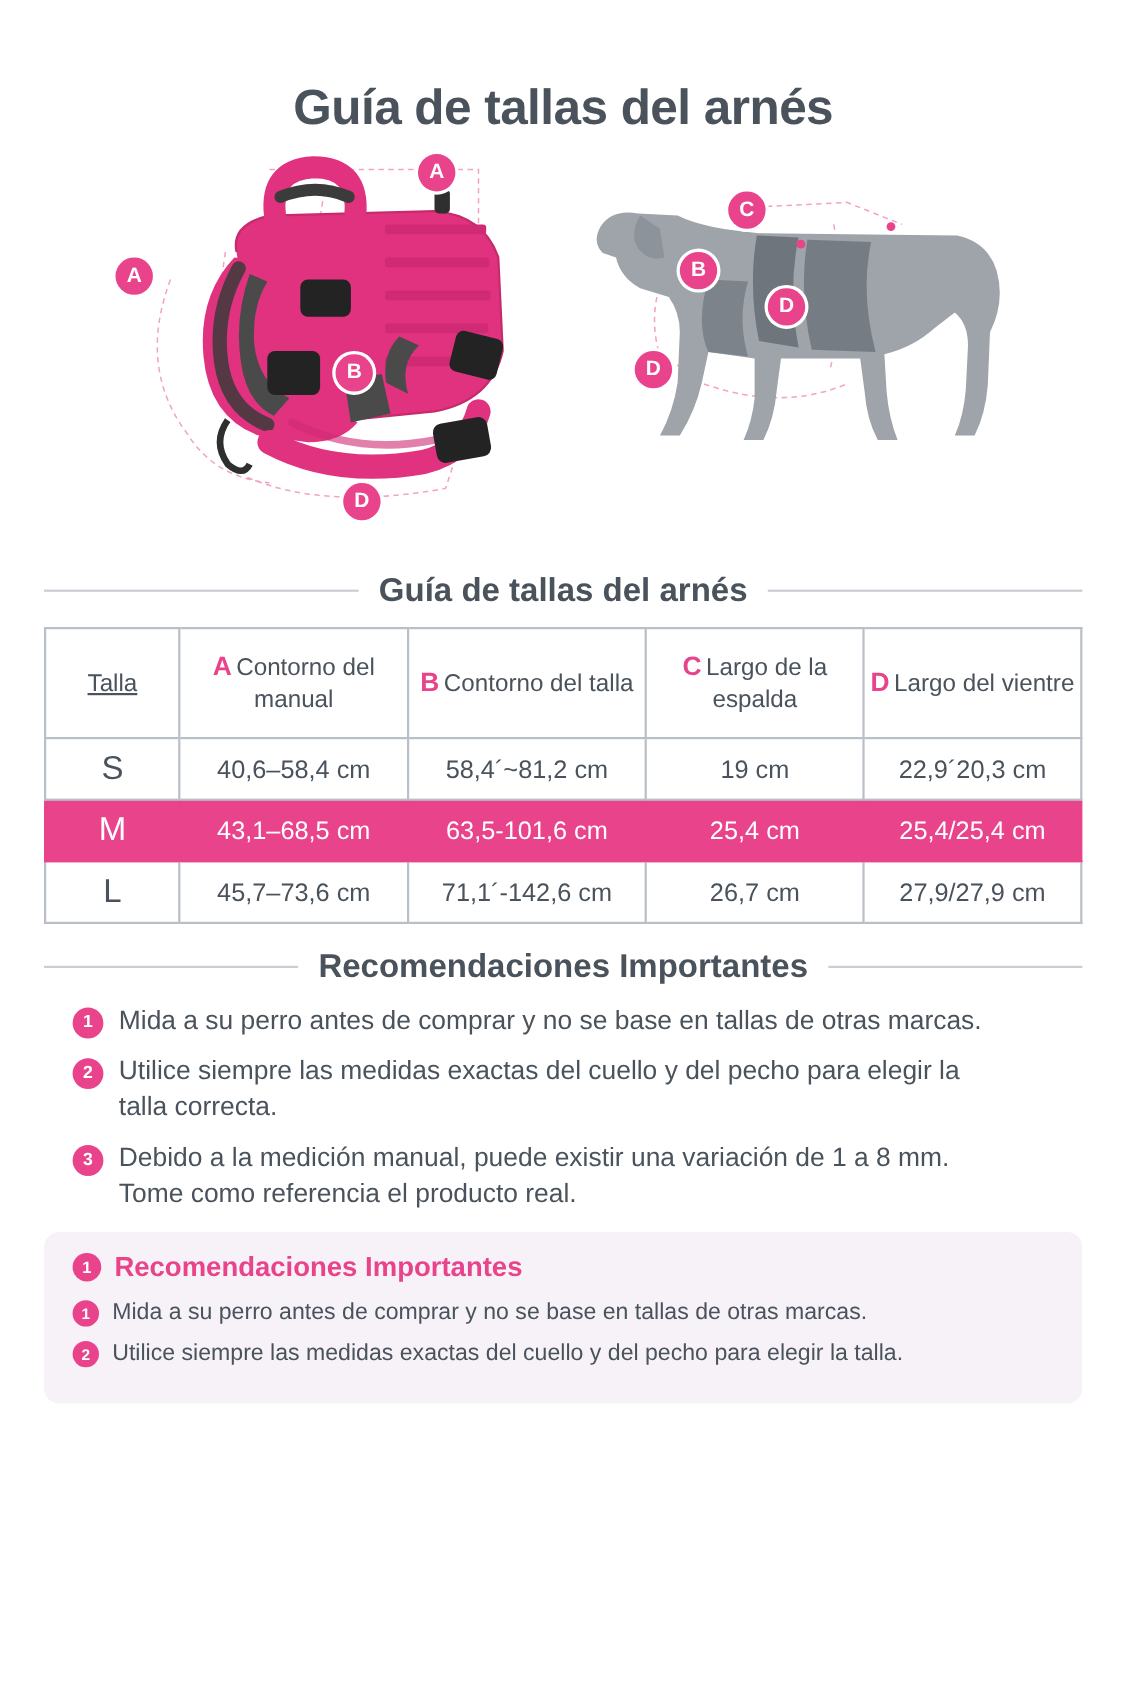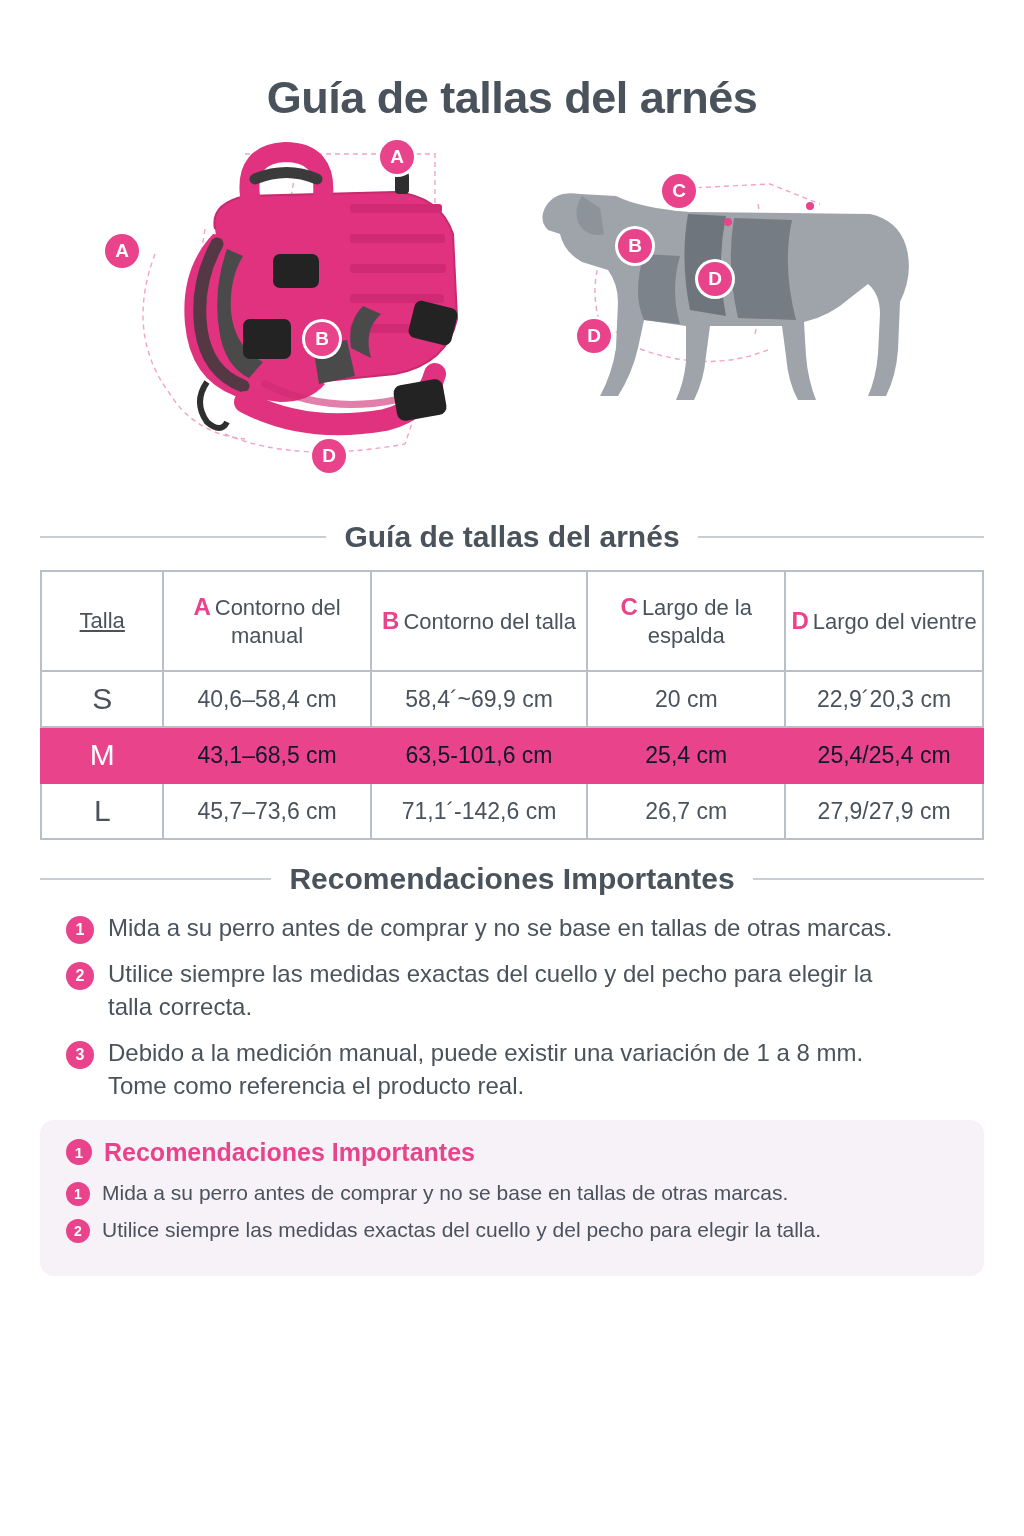--- a/index.html
+++ b/index.html
@@ -109,21 +109,21 @@
     font-size: 26px;
     color: #4a535c;
     text-decoration: underline;
   }
   td.size-label {
     font-size: 30px;
   }
   tbody tr { height: 56px; }
   tbody tr.highlight td {
     background: #e8438b;
-    color: #0f172a;
+    color: #ffffff;
     border-color: #e8438b;
   }
   tbody tr.highlight td.size-label { color: #ffffff; }
 
   
   .rec-list {
     margin: 12px 0 0 0;
     padding: 0 10px 0 26px;
   }
   .rec-item {
@@ -304,22 +304,22 @@
         </th>
         <th>
           <span class="letter">D</span><span>Largo del vientre</span>
         </th>
       </tr>
     </thead>
     <tbody>
       <tr>
         <td class="size-label">S</td>
         <td>40,6–58,4 cm</td>
-        <td>58,4´~69,9 cm</td>
-        <td>20 cm</td>
+        <td>58,4´~81,2 cm</td>
+        <td>19 cm</td>
         <td>22,9´20,3 cm</td>
       </tr>
       <tr class="highlight">
         <td class="size-label">M</td>
         <td>43,1–68,5 cm</td>
         <td>63,5-101,6 cm</td>
         <td>25,4 cm</td>
         <td>25,4/25,4 cm</td>
       </tr>
       <tr>

